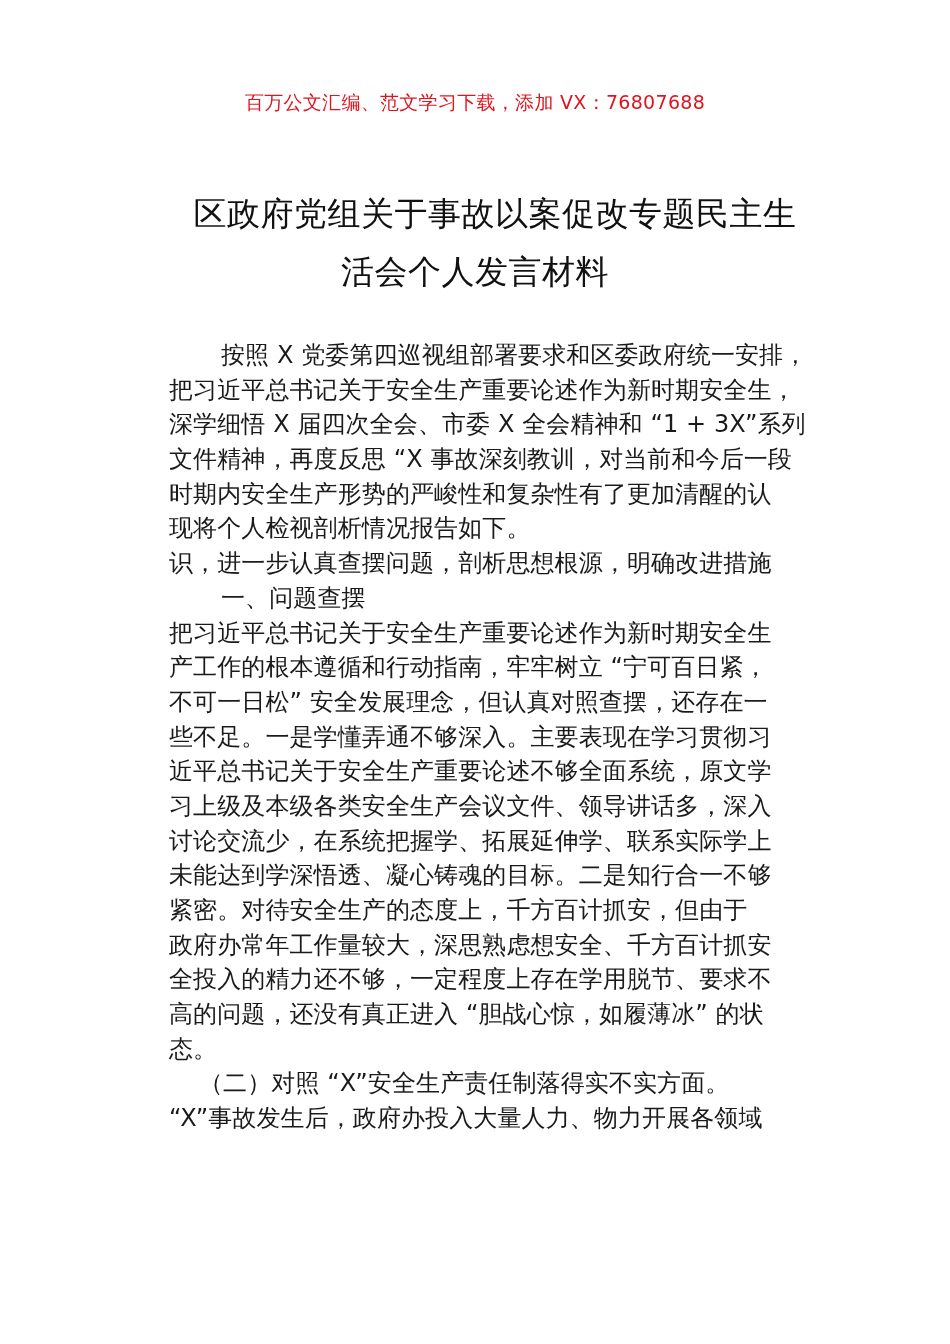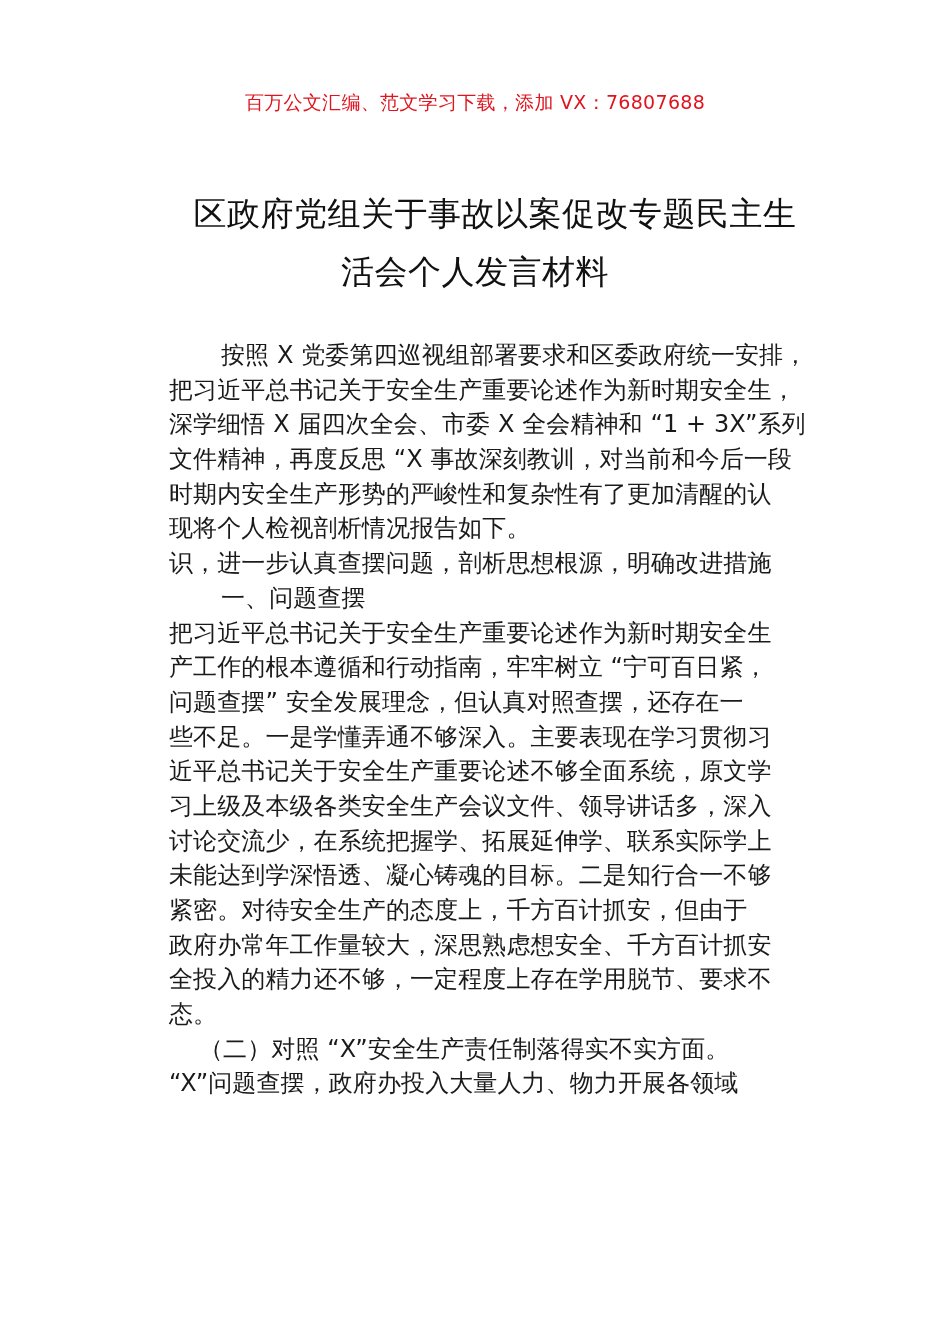--- a/index.html
+++ b/index.html
@@ -66,25 +66,26 @@
   <div class="line indent">按照 X 党委第四巡视组部署要求和区委政府统一安排，</div>
   <div class="line">把习近平总书记关于安全生产重要论述作为新时期安全生，</div>
   <div class="line">深学细悟 X 届四次全会、市委 X 全会精神和 “1 + 3X”系列</div>
   <div class="line">文件精神，再度反思 “X 事故深刻教训，对当前和今后一段</div>
   <div class="line">时期内安全生产形势的严峻性和复杂性有了更加清醒的认</div>
   <div class="line">现将个人检视剖析情况报告如下。</div>
   <div class="line">识，进一步认真查摆问题，剖析思想根源，明确改进措施</div>
   <div class="line indent">一、问题查摆</div>
   <div class="line">把习近平总书记关于安全生产重要论述作为新时期安全生</div>
   <div class="line">产工作的根本遵循和行动指南，牢牢树立 “宁可百日紧，</div>
-  <div class="line">问题查摆” 安全发展理念，但认真对照查摆，还存在一</div>
+  <div class="line">不可一日松” 安全发展理念，但认真对照查摆，还存在一</div>
   <div class="line">些不足。一是学懂弄通不够深入。主要表现在学习贯彻习</div>
   <div class="line">近平总书记关于安全生产重要论述不够全面系统，原文学</div>
   <div class="line">习上级及本级各类安全生产会议文件、领导讲话多，深入</div>
   <div class="line">讨论交流少，在系统把握学、拓展延伸学、联系实际学上</div>
   <div class="line">未能达到学深悟透、凝心铸魂的目标。二是知行合一不够</div>
   <div class="line">紧密。对待安全生产的态度上，千方百计抓安，但由于</div>
   <div class="line">政府办常年工作量较大，深思熟虑想安全、千方百计抓安</div>
   <div class="line">全投入的精力还不够，一定程度上存在学用脱节、要求不</div>
+  <div class="line">高的问题，还没有真正进入 “胆战心惊，如履薄冰” 的状</div>
   <div class="line">态。</div>
   <div class="line heading" style="padding-left:30px">（二）对照 “X”安全生产责任制落得实不实方面。</div>
-  <div class="line">“X”问题查摆，政府办投入大量人力、物力开展各领域</div>
+  <div class="line">“X”事故发生后，政府办投入大量人力、物力开展各领域</div>
 </div>
 
 </body></html>

